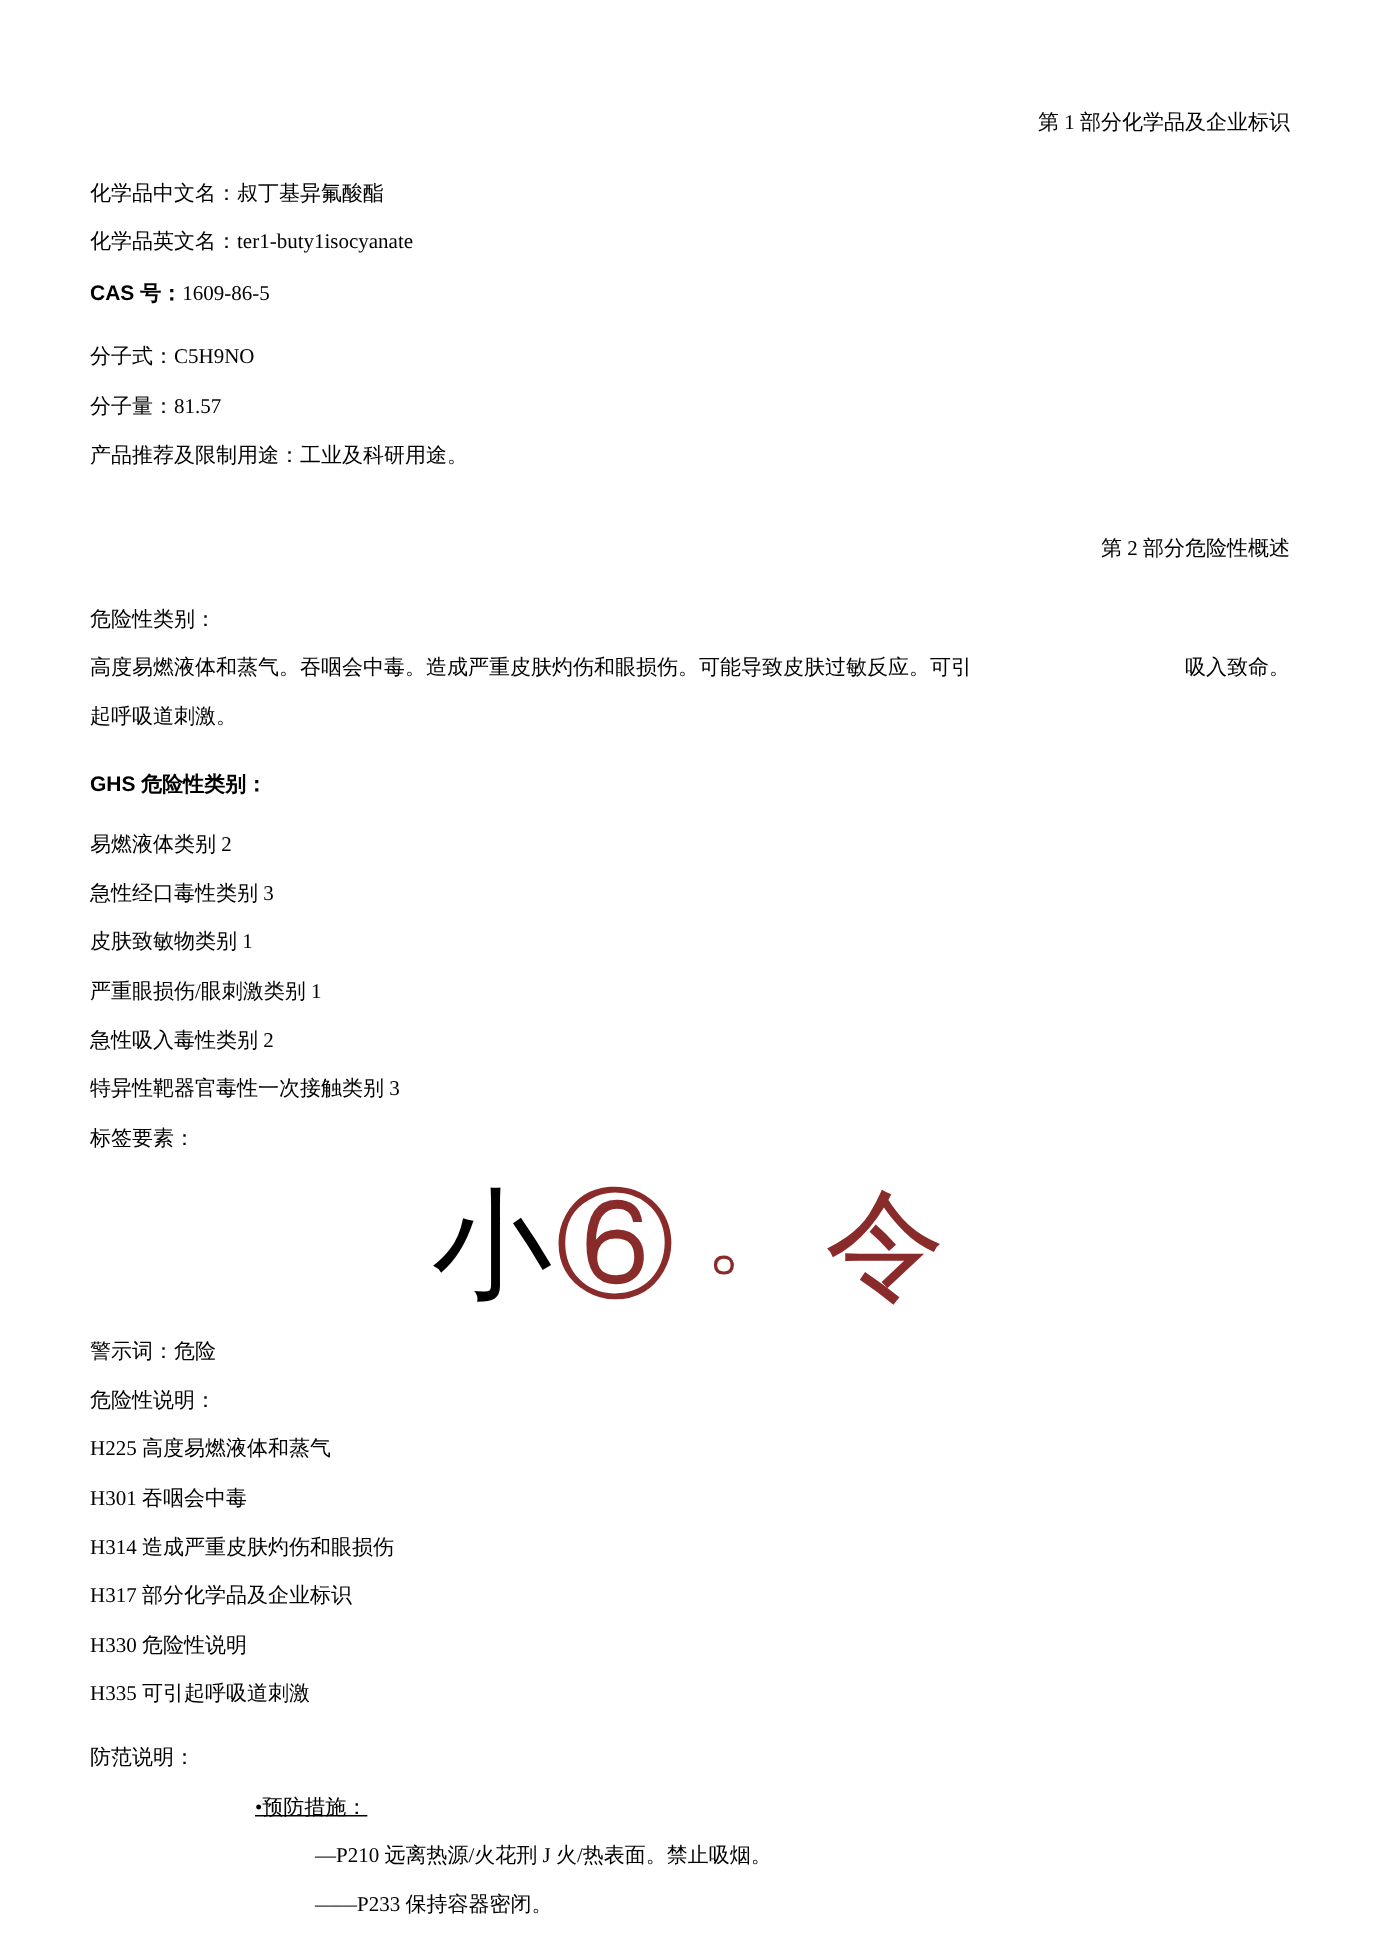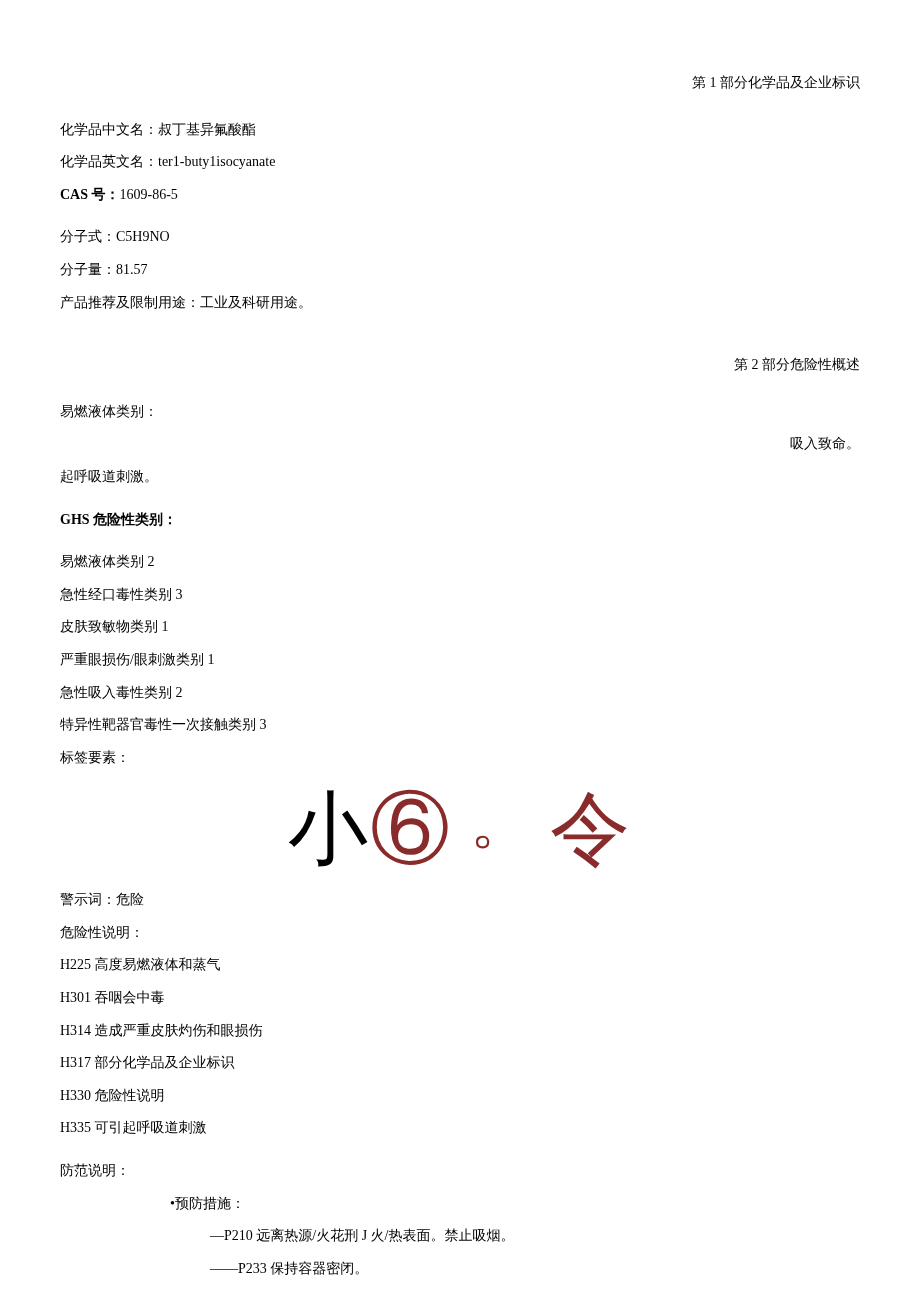--- a/index.html
+++ b/index.html
@@ -11,34 +11,34 @@
     margin: 0;
     padding: 60px 60px 40px 60px;
     width: 920px;
     box-sizing: border-box;
   }
   .section-title {
     text-align: right;
     margin: 10px 0 20px 0;
   }
   .block { margin-bottom: 6px; }
-  .bold { font-family: Liberation Serif, serif; font-weight: bold; }
+  .bold { font-family: Liberation Sans, sans-serif; font-weight: bold; }
   .pictograms {
     font-size: 80px;
     line-height: 1;
     margin: 18px 0 18px 0;
     letter-spacing: 2px;
     font-family: "SimSun","宋体",serif;
     text-align: center;
   }
   .picto-small { color:#000; }
   .picto-circle { color:#8a2b2b; }
   .picto-dot { color:#8a2b2b; font-size:60px; vertical-align: 14px; display:inline-block; margin:0 18px;}
   .picto-ling { color:#8a2b2b; }
-  .indent1 { padding-left: 110px; }
+  .indent1 { padding-left: 110px; text-decoration: underline; }
   .indent2 { padding-left: 150px; }
   .float-right-note {
     float: right;
     margin-top: 0;
   }
   .clearfix::after { content:""; display:block; clear:both; }
   .gap { height: 10px; }
 </style>
 </head>
 <body>
@@ -62,23 +62,24 @@
   <span>分子量：</span><span>81.57</span>
 </div>
 <div class="block">
   <span>产品推荐及限制用途：</span><span>工业及科研用途。</span>
 </div>
 
 <div style="height:20px"></div>
 
 <div class="section-title">第 2 部分危险性概述</div>
 
-<div class="block">易燃液体类别：</div>
+<div class="block">危险性类别：</div>
 <div class="block clearfix">
   <span class="float-right-note">吸入致命。</span>
+  <span>高度易燃液体和蒸气。吞咽会中毒。造成严重皮肤灼伤和眼损伤。可能导致皮肤过敏反应。可引</span>
 </div>
 <div class="block">起呼吸道刺激。</div>
 
 <div class="gap"></div>
 <div class="block bold">GHS 危险性类别：</div>
 <div class="gap"></div>
 
 <div id="ghs-list">
     <div class="block">易燃液体类别 2</div>
     <div class="block">急性经口毒性类别 3</div>

